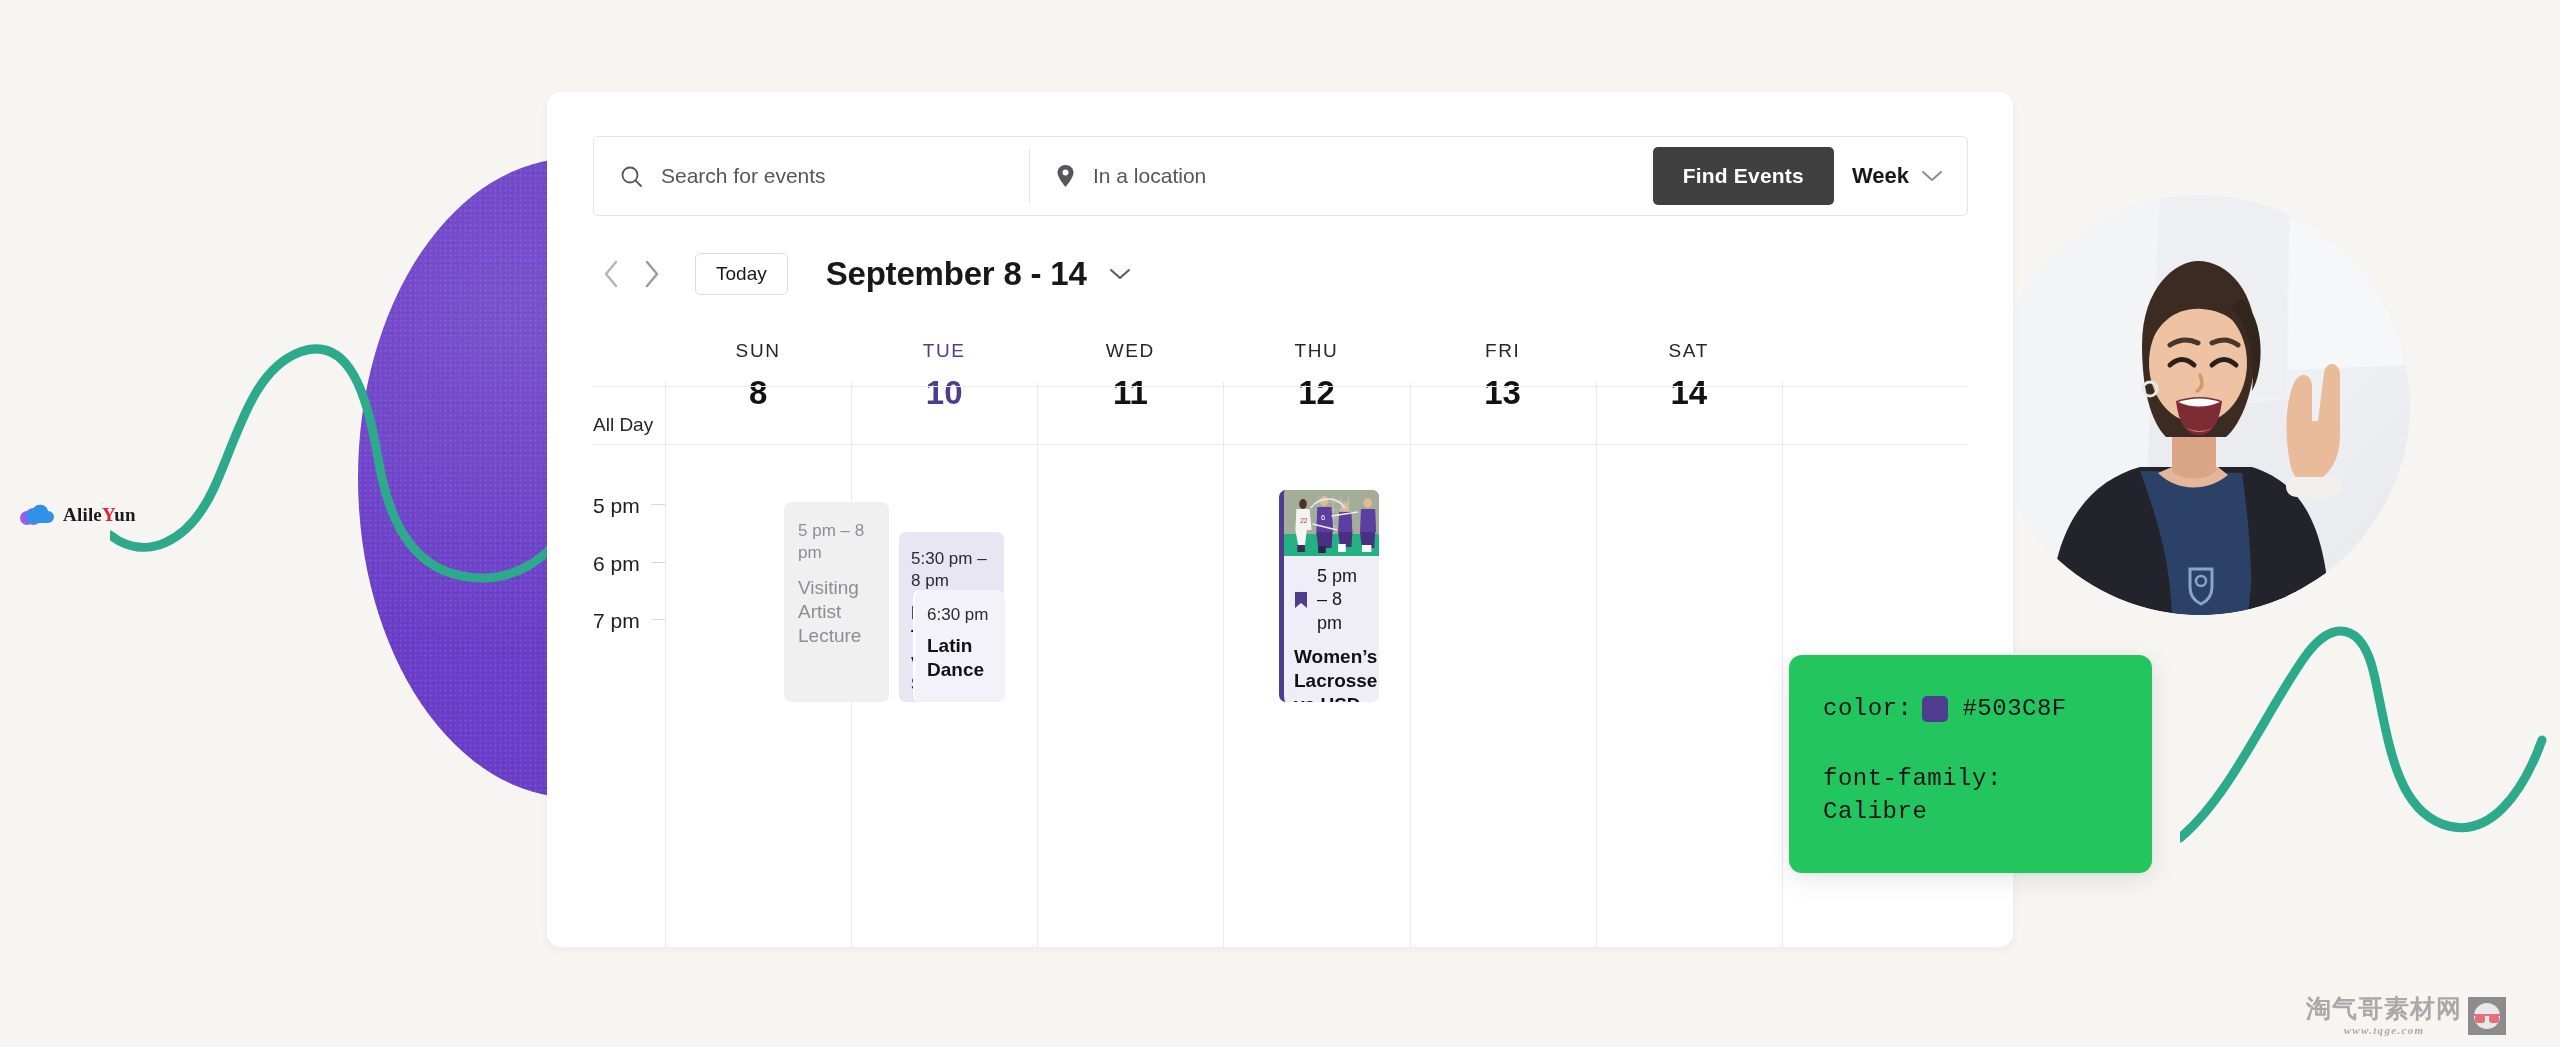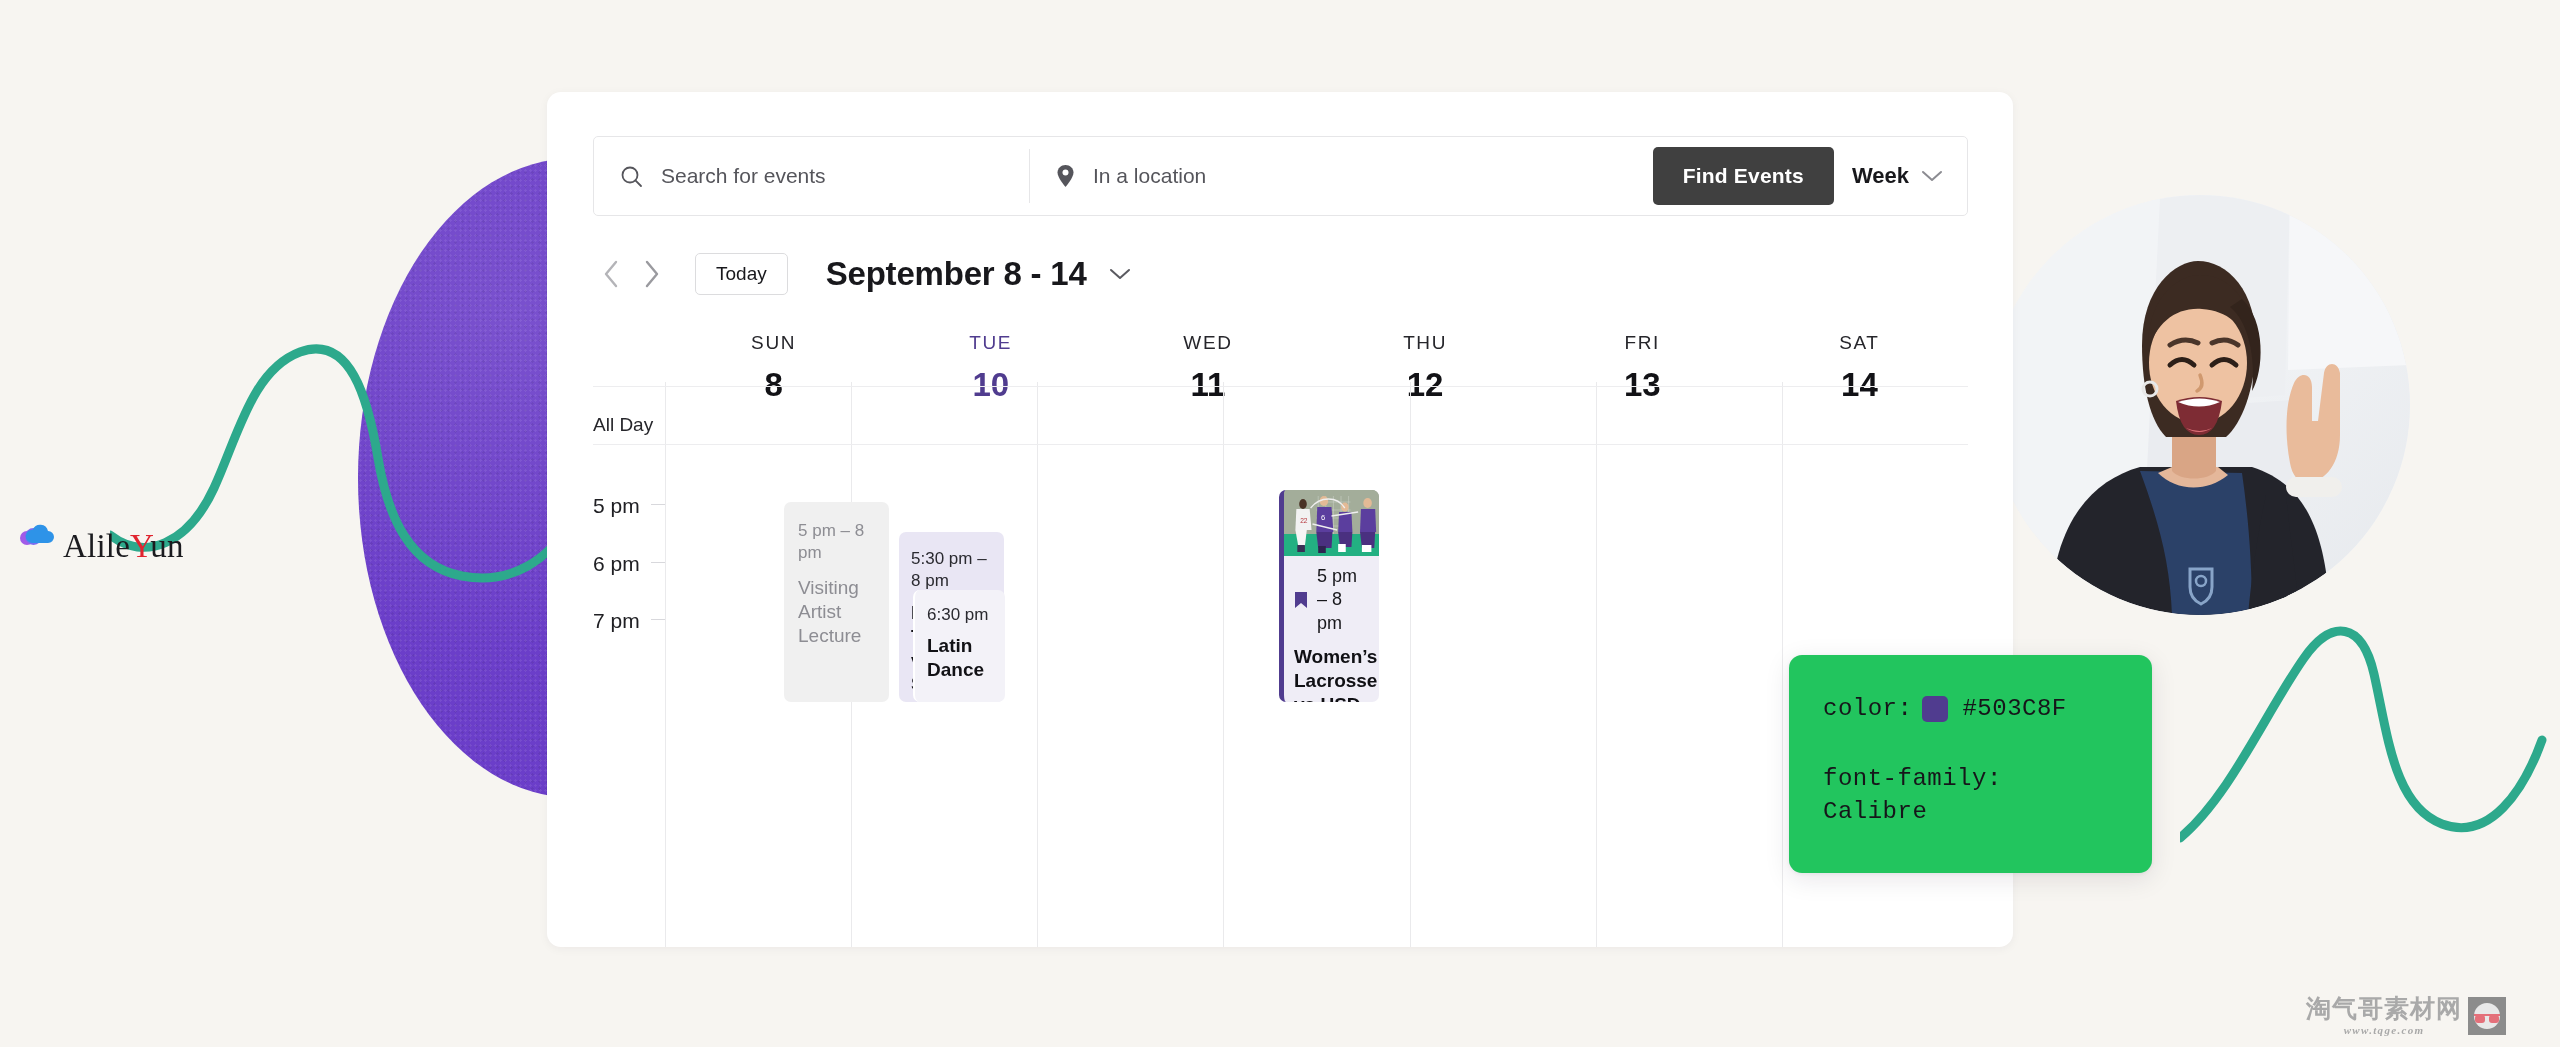--- a/index.html
+++ b/index.html
@@ -35,21 +35,21 @@
   }
   .wave-left, .wave-right { position: absolute; }
   .wave-left { left: 110px; top: 330px; }
   .wave-right { left: 2180px; top: 600px; }
 
   
   .logo { position: absolute; left: 20px; top: 503px; display: flex; align-items: center; gap: 9px; }
   .logo-cloud { width: 34px; height: 23px; position: relative; flex: 0 0 auto; }
   .logo-text {
     font-family: "Liberation Serif", serif;
-    font-size: 33px; font-weight: 400; color: #1b1b1f; letter-spacing: .2px; margin-top: 25px;
+    font-size: 19px; font-weight: 700; color: #1b1b1f; letter-spacing: .2px;
   }
   .logo-text .y { color: #E0242F; }
 
   
   .photo-circle {
     position: absolute; left: 1990px; top: 195px;
     width: 420px; height: 420px; border-radius: 50%;
     overflow: hidden; background: #EFF1F4;
   }
   .photo-circle svg { display:block; }
@@ -110,22 +110,22 @@
     margin-left: 34px;
     font-size: 33px; font-weight: 700; color: #18181C; letter-spacing: -.2px;
     display: flex; align-items: center; gap: 22px; cursor: pointer;
   }
 
   
   .cal { position: absolute; left: 0; top: 232px; width: 1466px; height: 623px; }
   .cal-inner { position: absolute; left: 46px; top: 0; width: 1375px; height: 623px; }
 
   .dayhead {
-    position: absolute; left: 72px; top: 8px; right: 0; height: 75px;
-    display: grid; grid-template-columns: repeat(6, 1fr);
+    position: absolute; left: 72px; top: 16px; right: 0; height: 75px;
+    display: grid; grid-template-columns: repeat(7, 1fr);
   }
   .dayhead .dh { text-align: center; }
   .dh-name { font-size: 19px; letter-spacing: 1.6px; color: #26262B; }
   .dh-num  { margin-top: 12px; font-size: 33px; font-weight: 700; color: #121216; }
   .dh.today .dh-name, .dh.today .dh-num { color: #503C8F; }
 
   .gridcols {
     position: absolute; left: 72px; top: 58px; right: 0; bottom: 0;
     display: grid; grid-template-columns: repeat(7, 1fr);
   }

